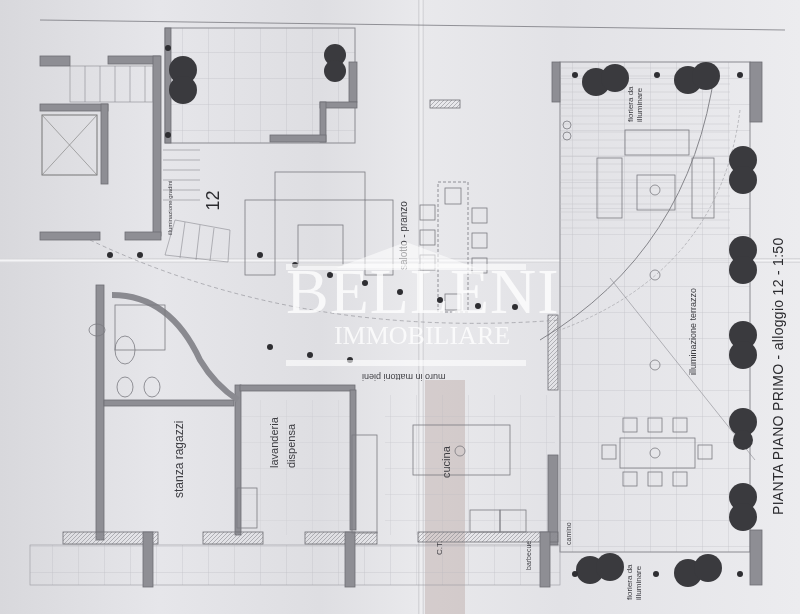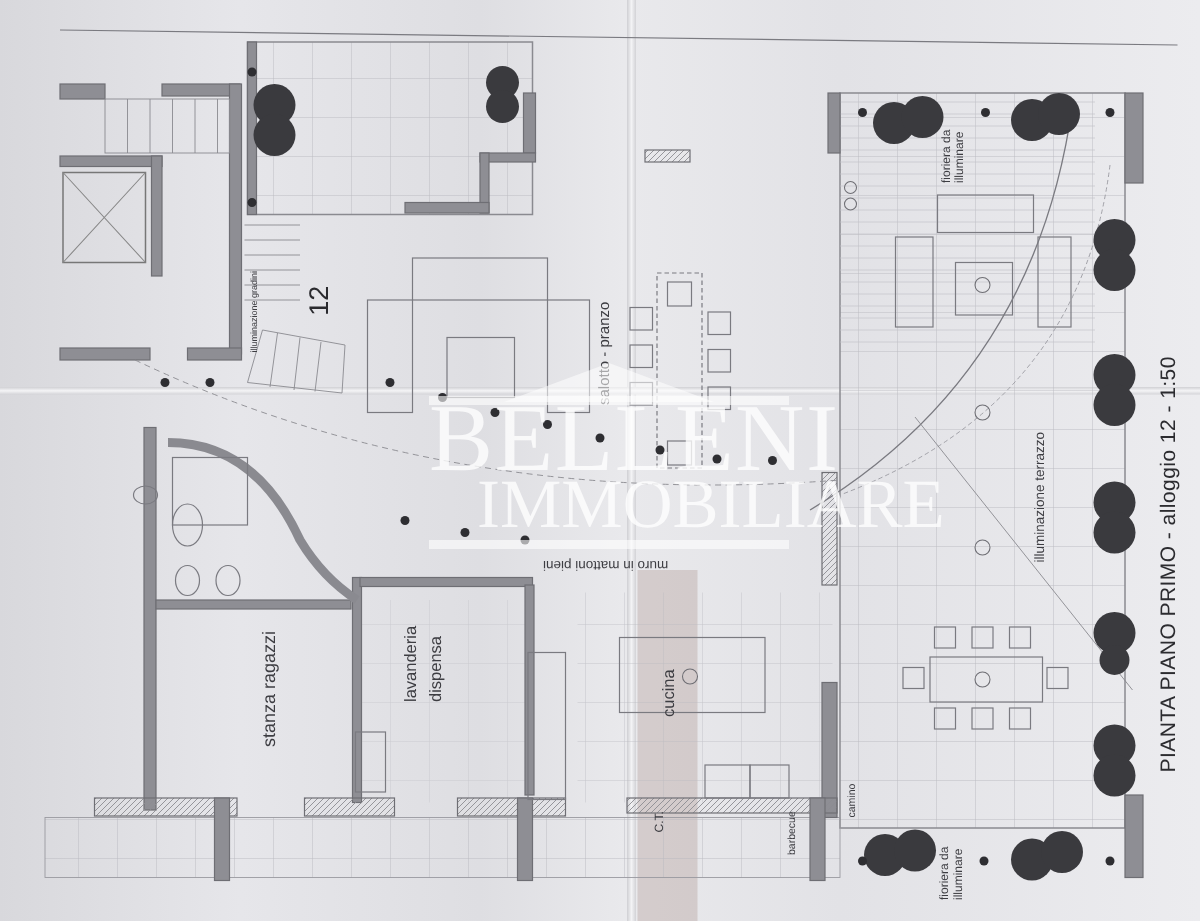--- a/index.html
+++ b/index.html
@@ -8,21 +8,21 @@
   .fold-v{position:absolute;left:418px;top:0;width:6px;height:614px;background:linear-gradient(90deg,#cfcfd3,#f3f3f5,#d2d2d6);}
   .fold-h{position:absolute;left:0;top:258px;width:800px;height:5px;background:linear-gradient(#d0d0d4,#f4f4f6,#d4d4d8);}
   .shadow{position:absolute;left:425px;top:380px;width:40px;height:234px;background:rgba(150,120,110,0.25);}
   svg.plan{position:absolute;left:0;top:0;}
   .label{position:absolute;color:#3d3d42;font-size:11px;white-space:nowrap;}
   .rot{transform-origin:left top;transform:rotate(-90deg);}
   .title{position:absolute;left:770px;top:515px;font-size:14px;color:#2c2c30;letter-spacing:0.3px;transform-origin:left top;transform:rotate(-90deg);white-space:nowrap;}
   .unit-num{position:absolute;left:203px;top:190px;font-size:18px;color:#2a2a2e;transform:rotate(-90deg);}
   .wm{position:absolute;left:286px;top:268px;width:240px;text-align:center;color:rgba(255,255,255,0.78);font-family:"Liberation Serif",serif;}
   .wm .l1{font-size:64px;letter-spacing:1px;line-height:48px;}
-  .wm .l2{font-size:46px;letter-spacing:0px;line-height:40px;margin-left:32px;}
+  .wm .l2{font-size:26px;letter-spacing:0px;line-height:40px;margin-left:32px;}
   .wm .roof{position:absolute;left:50px;top:-26px;width:0;height:0;border-left:70px solid transparent;border-right:70px solid transparent;border-bottom:26px solid rgba(255,255,255,0.55);}
   .wm .bar{position:absolute;left:0;width:240px;height:6px;background:rgba(255,255,255,0.6);}
 </style>
 </head>
 <body>
 
 <div id="sheet">
   <div class="fold-v"></div>
   <div class="fold-h"></div>
   <div class="shadow"></div>

